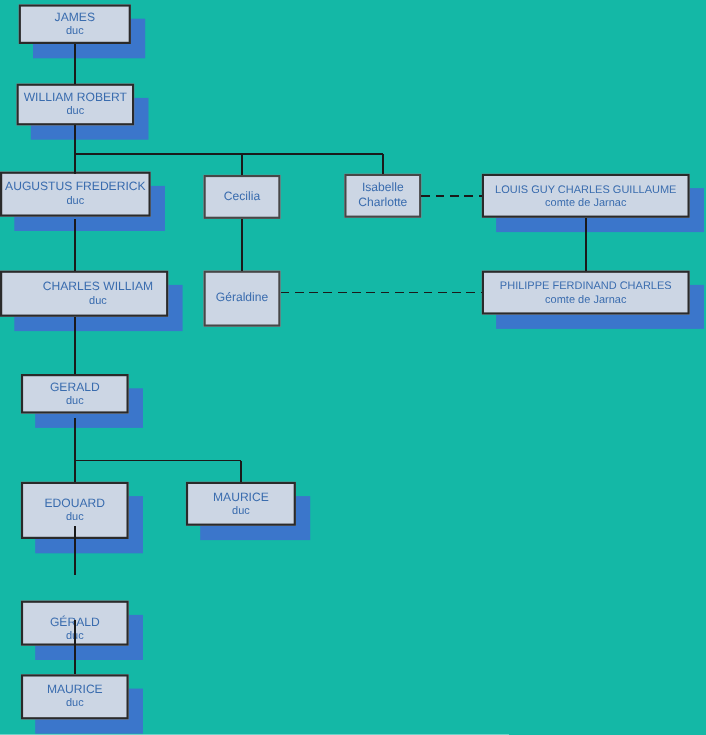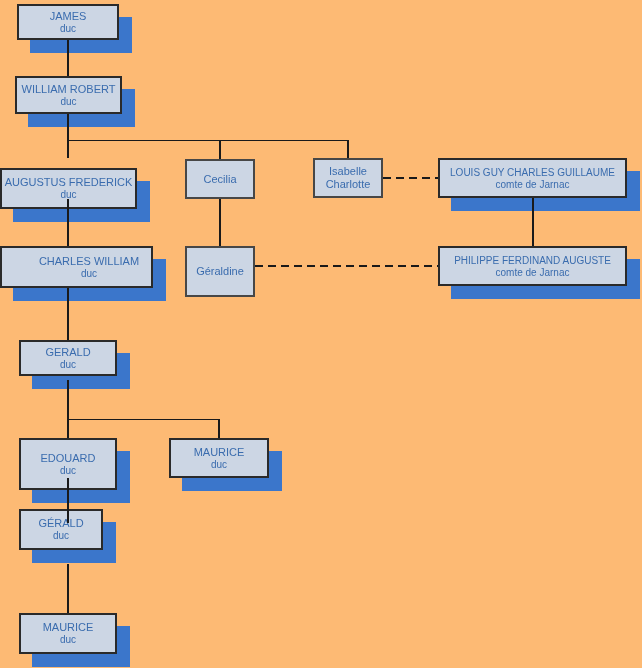--- a/index.html
+++ b/index.html
@@ -47,21 +47,21 @@
   #connector-layer{
     position:absolute;
     left:0;top:0;
     z-index:3;
     pointer-events:none;
   }
 </style>
 </head>
 <body>
 
-<div id="canvas" style="background: #fdba74;">
+<div id="canvas" style="background: #14b8a6;">
     <svg width="642" height="668" id="connector-layer">
       <line x1="68" y1="40" x2="68" y2="76" stroke="#1a1a1a" shape-rendering="crispEdges" stroke-width="2"></line>
       <line x1="68" y1="114" x2="68" y2="158" stroke="#1a1a1a" shape-rendering="crispEdges" stroke-width="2"></line>
       <line x1="68" y1="140" x2="348" y2="140" stroke="#1a1a1a" shape-rendering="crispEdges" stroke-width="1"></line>
       <line x1="220" y1="140" x2="220" y2="159" stroke="#1a1a1a" shape-rendering="crispEdges" stroke-width="2"></line>
       <line x1="348" y1="140" x2="348" y2="158" stroke="#1a1a1a" shape-rendering="crispEdges" stroke-width="2"></line>
       <line x1="383" y1="178" x2="438" y2="178" stroke="#1a1a1a" shape-rendering="crispEdges" stroke-width="1.3" stroke-dasharray="8 5"></line>
       <line x1="68" y1="199" x2="68" y2="246" stroke="#1a1a1a" shape-rendering="crispEdges" stroke-width="2"></line>
       <line x1="220" y1="199" x2="220" y2="246" stroke="#1a1a1a" shape-rendering="crispEdges" stroke-width="2"></line>
       <line x1="533" y1="198" x2="533" y2="246" stroke="#1a1a1a" shape-rendering="crispEdges" stroke-width="2"></line>
@@ -74,21 +74,21 @@
       <line x1="68" y1="564" x2="68" y2="613" stroke="#1a1a1a" shape-rendering="crispEdges" stroke-width="2"></line>
     </svg>
     <div class="node shadowed" style="left: 17px; top: 4px; width: 102px; height: 36px;">
       <div class="name">JAMES</div>
       <div class="role">duc</div>
     </div>
     <div class="node shadowed" style="left: 15px; top: 76px; width: 107px; height: 38px;">
       <div class="name">WILLIAM ROBERT</div>
       <div class="role">duc</div>
     </div>
-    <div class="node shadowed" style="left: 0px; top: 168px; width: 137px; height: 41px;">
+    <div class="node shadowed" style="left: 0px; top: 156px; width: 137px; height: 41px;">
       <div class="name">AUGUSTUS FREDERICK</div>
       <div class="role">duc</div>
     </div>
     <div class="node plain" style="left: 313px; top: 158px; width: 70px; height: 40px;">
       <div class="name">Isabelle Charlotte</div>
     </div>
     <div class="node plain" style="left: 185px; top: 159px; width: 70px; height: 40px;">
       <div class="name">Cecilia</div>
     </div>
     <div class="node shadowed" style="left: 438px; top: 158px; width: 189px; height: 40px;">
@@ -96,36 +96,36 @@
       <div class="role">comte de Jarnac</div>
     </div>
     <div class="node shadowed" style="left: 0px; top: 246px; width: 153px; height: 42px; padding-left: 25px;">
       <div class="name">CHARLES WILLIAM</div>
       <div class="role">duc</div>
     </div>
     <div class="node plain" style="left: 185px; top: 246px; width: 70px; height: 51px;">
       <div class="name">Géraldine</div>
     </div>
     <div class="node shadowed" style="left: 438px; top: 246px; width: 189px; height: 40px;">
-      <div class="name long">PHILIPPE FERDINAND AUGUSTE</div>
+      <div class="name long">PHILIPPE FERDINAND CHARLES</div>
       <div class="role">comte de Jarnac</div>
     </div>
     <div class="node shadowed" style="left: 19px; top: 340px; width: 98px; height: 36px;">
       <div class="name">GERALD</div>
       <div class="role">duc</div>
     </div>
     <div class="node shadowed" style="left: 19px; top: 438px; width: 98px; height: 52px;">
       <div class="name">EDOUARD</div>
       <div class="role">duc</div>
     </div>
     <div class="node shadowed" style="left: 169px; top: 438px; width: 100px; height: 40px;">
       <div class="name">MAURICE</div>
       <div class="role">duc</div>
     </div>
-    <div class="node shadowed" style="left: 19px; top: 509px; width: 84px; height: 41px;">
+    <div class="node shadowed" style="left: 19px; top: 546px; width: 98px; height: 41px; justify-content: flex-end;">
       <div class="name">GÉRALD</div>
       <div class="role">duc</div>
     </div>
     <div class="node shadowed" style="left: 19px; top: 613px; width: 98px; height: 41px;">
       <div class="name">MAURICE</div>
       <div class="role">duc</div>
     </div>
   </div>
 
 </body></html>

